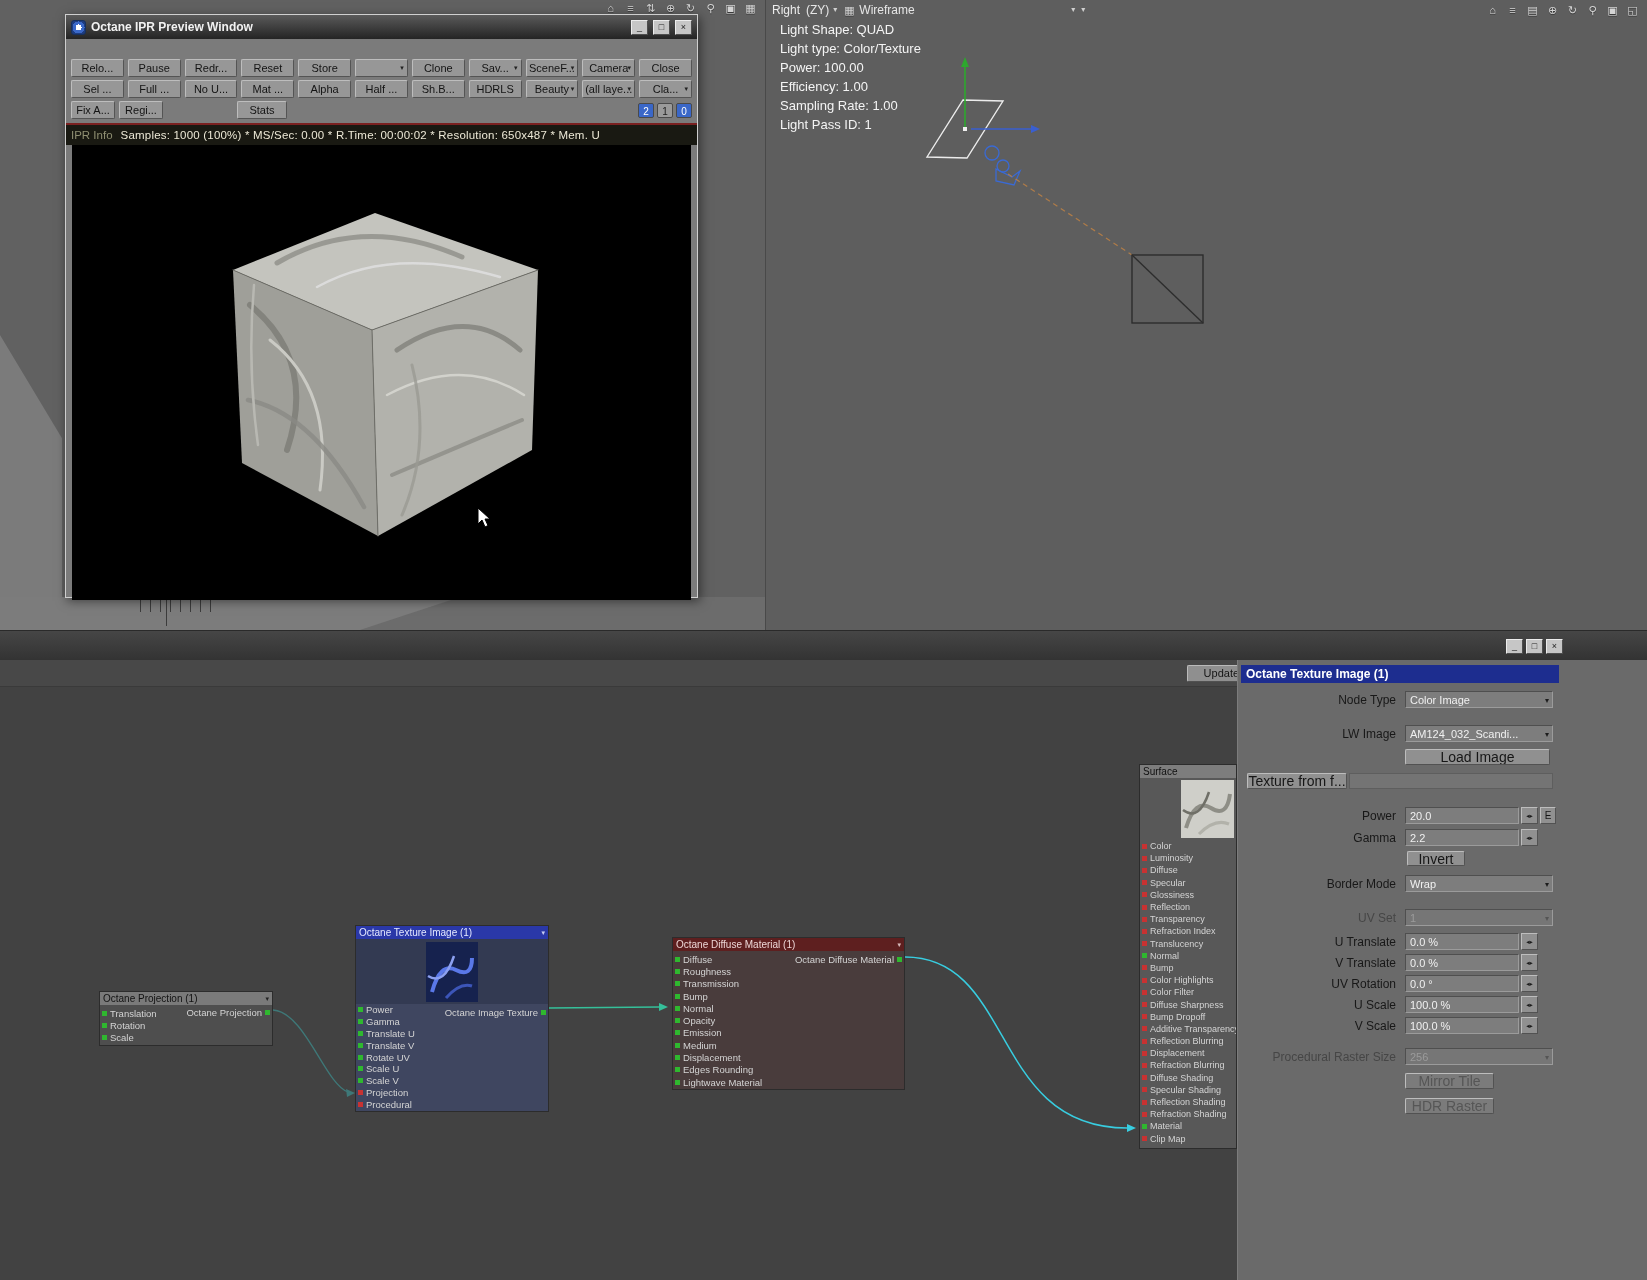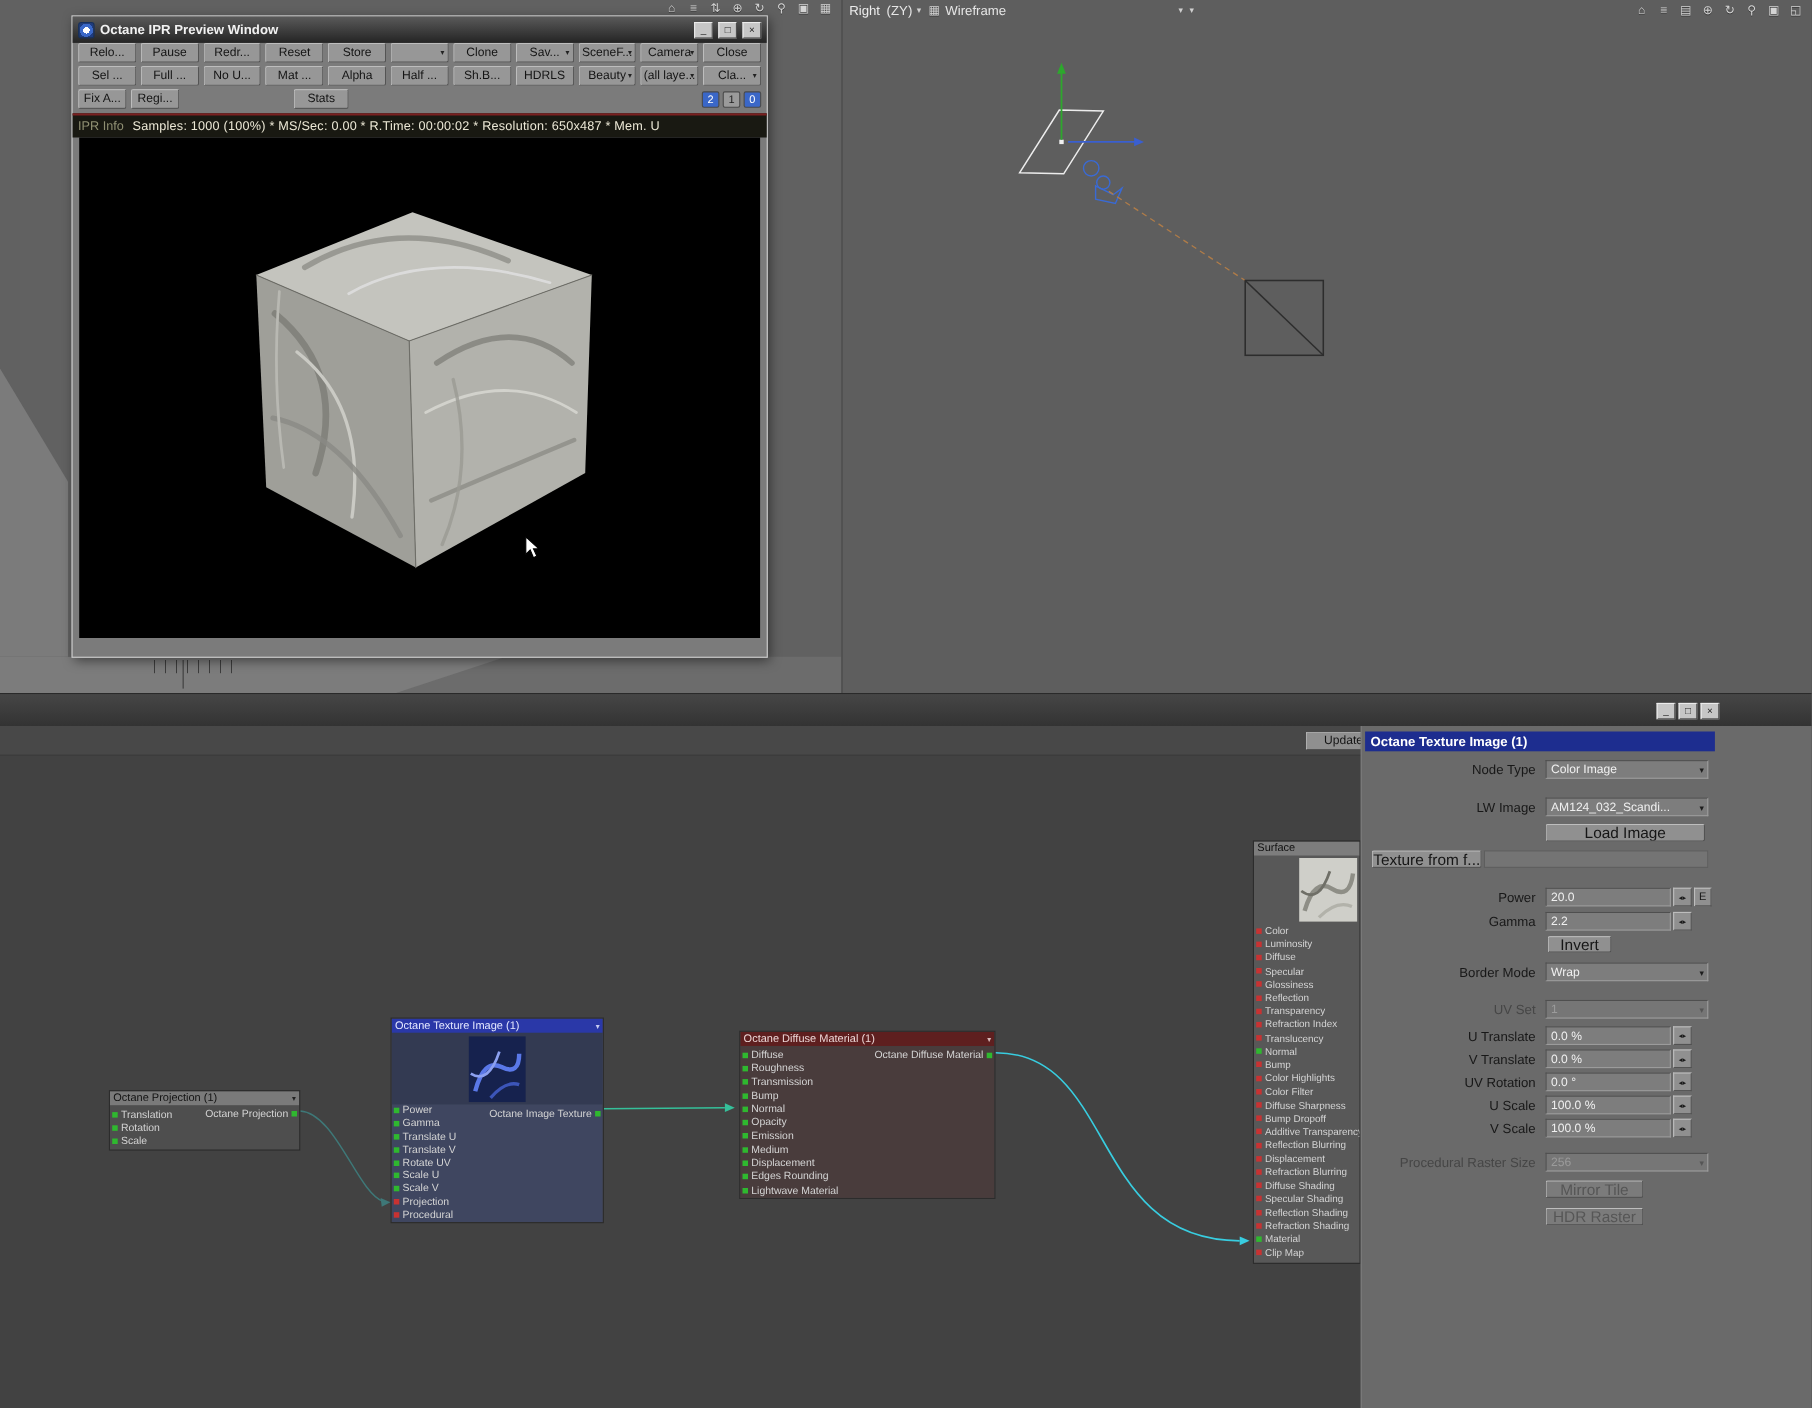--- a/index.html
+++ b/index.html
@@ -10,26 +10,26 @@
   .vp-icons{display:flex;gap:3px;align-items:center}
   .vicon{width:17px;height:14px;font-size:11px;line-height:14px;text-align:center;color:#d4d4d4;text-shadow:0 1px 0 #3a3a3a;cursor:default}
   .hdr-drop{display:inline-flex;align-items:center;gap:4px;color:#e6e6e6}
   .darr9{font-size:8px;color:#d0d0d0}
   
   #ipr{background:#7b7b7b;border:1px solid #cfcfcf;box-shadow:2px 3px 10px rgba(0,0,0,.5)}
   .ipr-title{height:24px;background:linear-gradient(#5a5a5a,#242424);display:flex;align-items:center;gap:5px;padding:0 5px}
   .appicon{width:15px;height:15px;border-radius:3px;border:1px solid #16305e;background:radial-gradient(circle at 50% 50%,#ffffff 0 3px,#3a68c8 3px 6px,#1e3c80 6px)}
   .ipr-title-text{flex:1;color:#f2f2f2;font-weight:bold;font-size:12px}
   .wbtn,.wbtn2{display:inline-block;width:17px;height:15px;background:#c6c6c6;border:1px solid;border-color:#ececec #4e4e4e #4e4e4e #ececec;font-size:9px;line-height:12px;text-align:center;color:#1c1c1c;cursor:default}
-  .ipr-toolbar{padding:0 5px 1px}
+  .ipr-toolbar{padding:20px 5px 1px}
   .irow{display:flex;gap:4px;height:18px;margin-bottom:3px;align-items:stretch}
   .ibtn{position:relative;display:flex;align-items:center;justify-content:center;background:#979797;border:1px solid;border-color:#bdbdbd #545454 #545454 #bdbdbd;border-radius:2px;font-size:11px;color:#141414;padding:0 5px;white-space:nowrap;overflow:hidden}
   .ibtn .dd{position:absolute;right:3px;top:50%;transform:translateY(-50%);font-size:7px;color:#222}
   .f1{flex:1}
-  .w44{width:44px} .stats{width:50px;margin-left:100px}
+  .w44{width:44px} .stats{width:50px;margin-left:70px}
   .chips{margin-left:auto;display:flex;gap:3px;align-items:center}
   .chip{width:16px;height:15px;font-size:10px;line-height:15px;text-align:center;border:1px solid #4a4a4a;border-radius:2px}
   .chip.on{background:#3a67c8;color:#fff}
   .chip.off{background:#9a9a9a;color:#1d1d1d}
   .ipr-info{height:22px;background:#191912;border-top:2px solid #7a2020;display:flex;align-items:center;gap:8px;padding:0 5px;font-size:11.5px;white-space:nowrap;overflow:hidden}
   .ipr-info-prefix{color:#8f8f72}
   .ipr-info-text{color:#ece8d6;letter-spacing:.2px}
   .ipr-render{margin:0 6px;height:455px;background:#000;position:relative;overflow:hidden}
   
   .tbtn{height:17px;background:#8f8f8f;border:1px solid;border-color:#bababa #515151 #515151 #bababa;border-radius:2px;font-size:11px;color:#151515;padding:0 16px}
@@ -99,20 +99,28 @@
           <span class="vicon">⌂</span>
           <span class="vicon">≡</span>
           <span class="vicon">▤</span>
           <span class="vicon">⊕</span>
           <span class="vicon">↻</span>
           <span class="vicon">⚲</span>
           <span class="vicon">▣</span>
           <span class="vicon">◱</span>
         </span>
     </div>
+    <div class="abs" style="left:14px;top:20px;font-size:13px;line-height:19px;color:#f4f4f4">
+        <div>Light Shape: QUAD</div>
+        <div>Light type: Color/Texture</div>
+        <div>Power: 100.00</div>
+        <div>Efficiency: 1.00</div>
+        <div>Sampling Rate: 1.00</div>
+        <div>Light Pass ID: 1</div>
+      </div>
     <svg class="abs" style="left:0;top:19px" width="882" height="611" viewBox="0 0 882 611">
       <polygon points="161,138 197,81 237,82 201,139" fill="none" stroke="#ececec" stroke-width="1.4"></polygon>
       <rect x="197" y="108" width="4" height="4" fill="#f0f0f0"></rect>
       <line x1="199" y1="108" x2="199" y2="46" stroke="#2da82d" stroke-width="1.6"></line>
       <polygon points="199,38 195,48 203,48" fill="#2da82d"></polygon>
       <line x1="205" y1="110" x2="267" y2="110" stroke="#3a5fd0" stroke-width="1.6"></line>
       <polygon points="274,110 265,106 265,114" fill="#3a5fd0"></polygon>
       <g stroke="#3a6ad4" fill="none" stroke-width="1.3">
         <circle cx="226" cy="134" r="7"></circle>
         <circle cx="237" cy="147" r="6"></circle>

